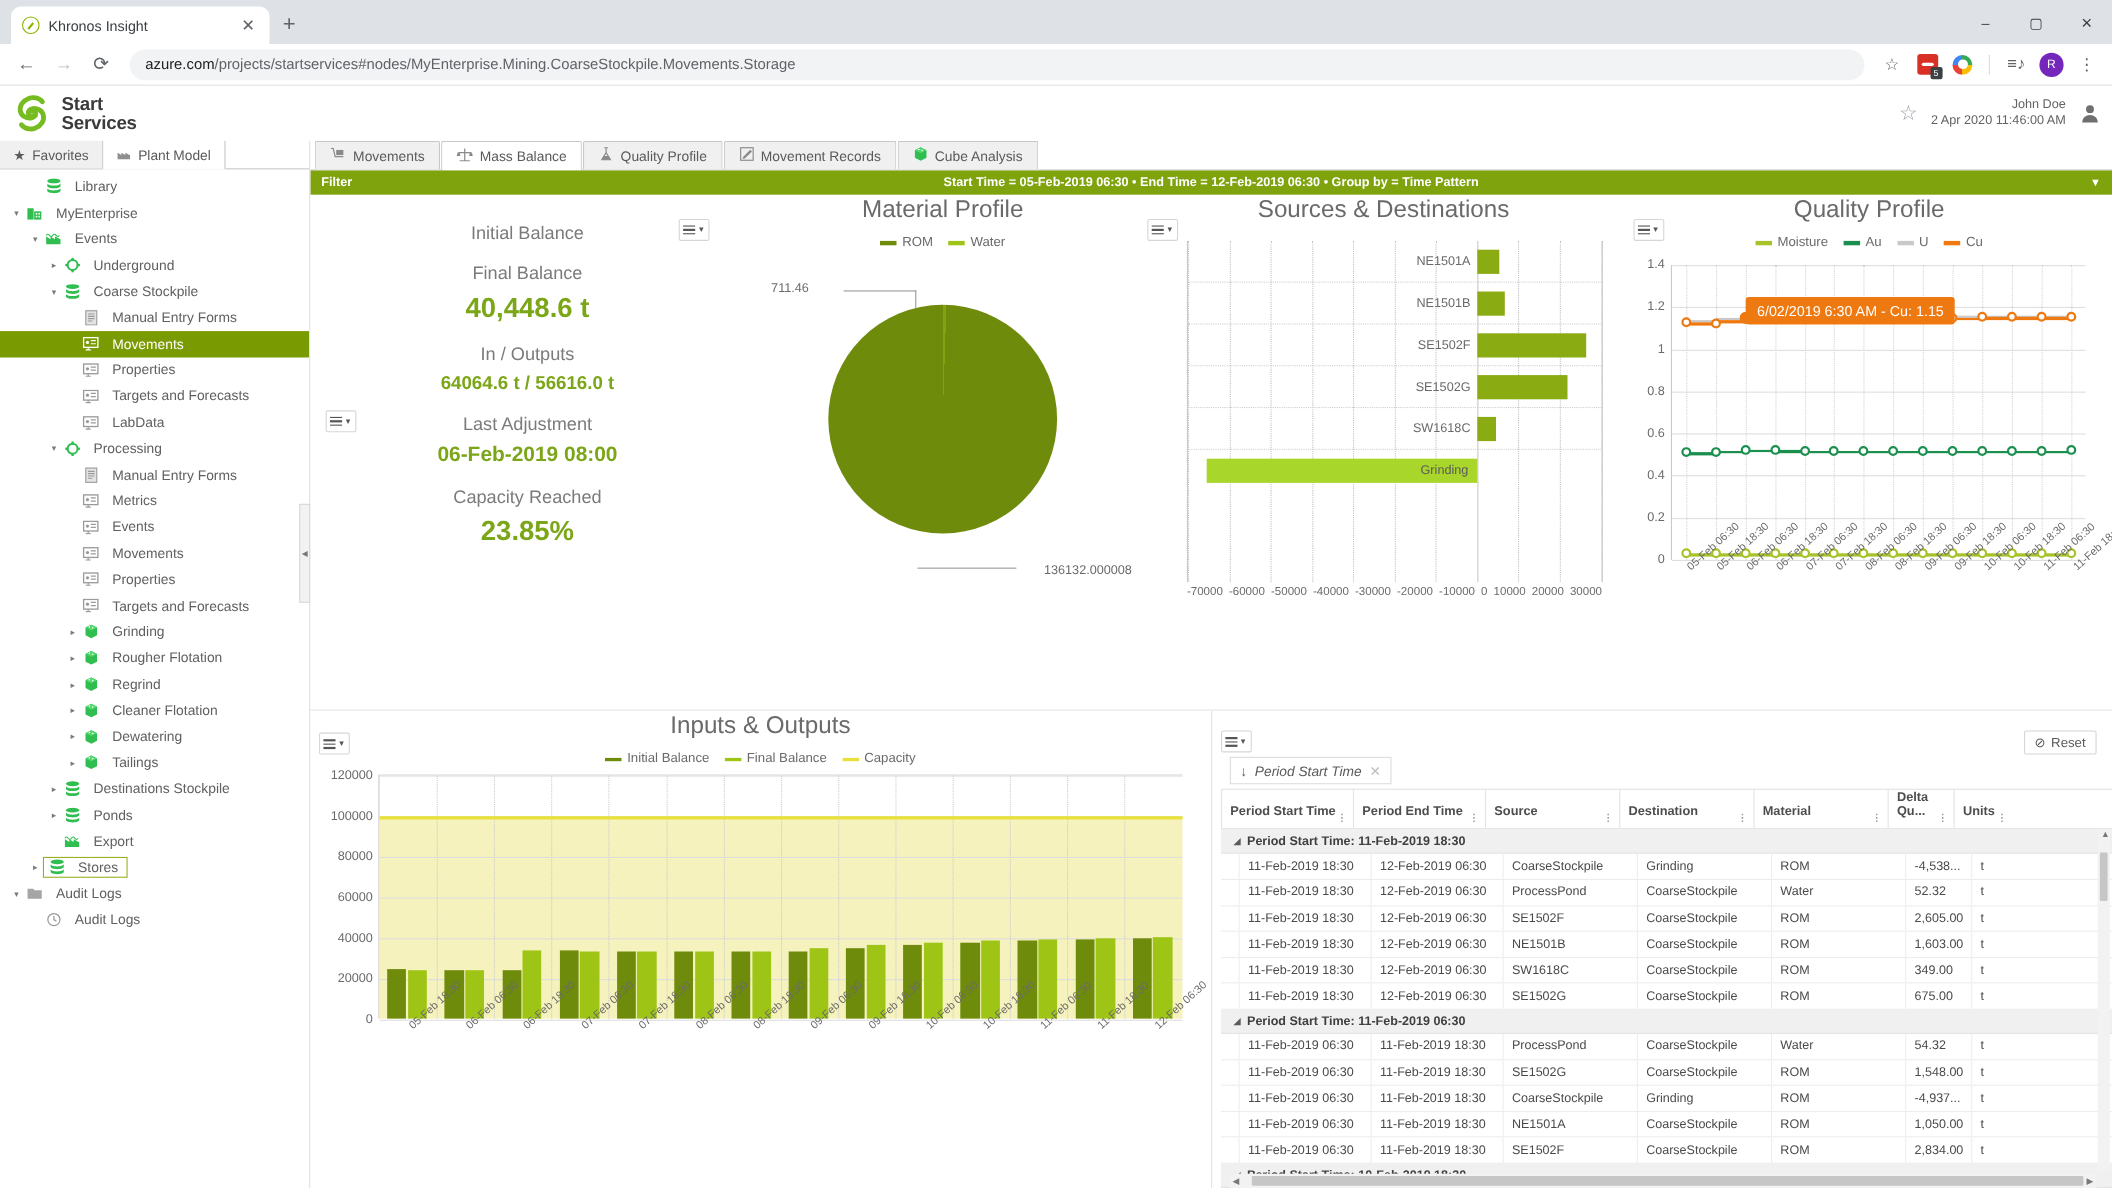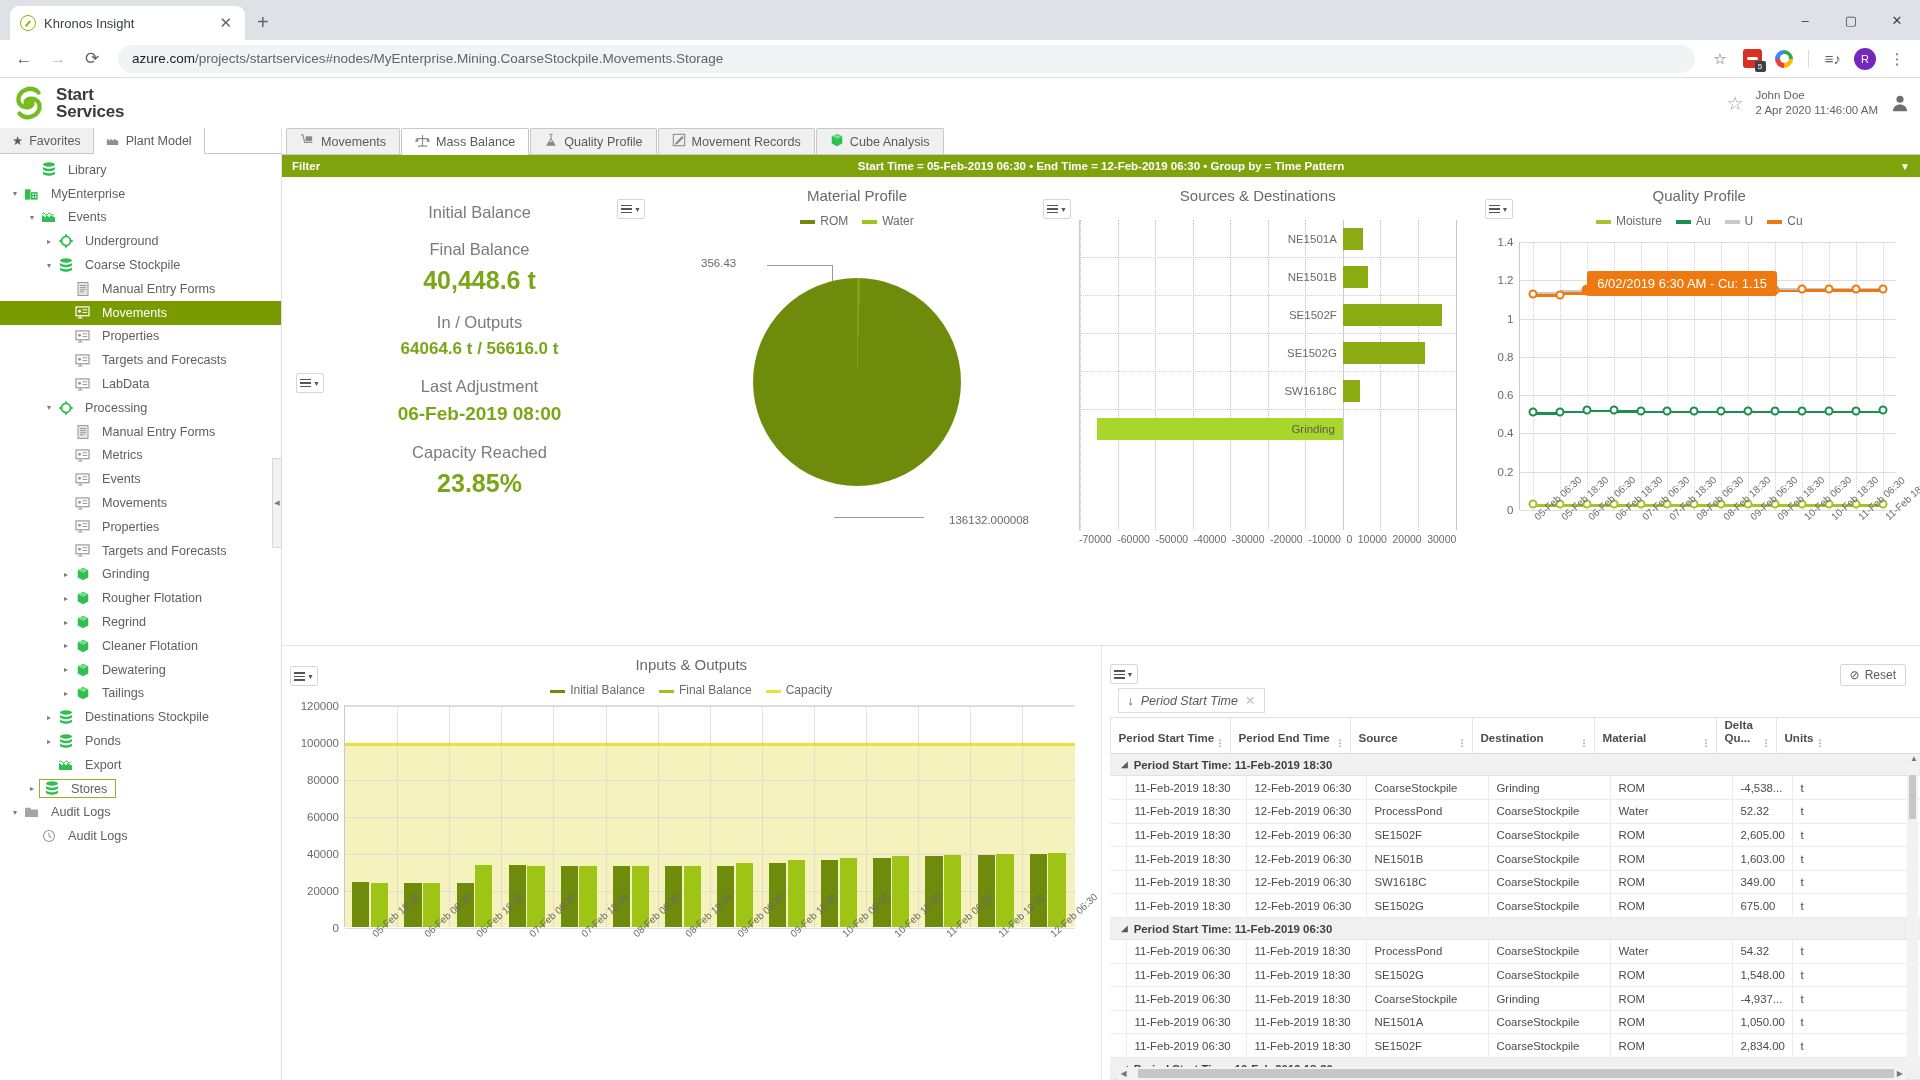--- a/index.html
+++ b/index.html
@@ -69,21 +69,21 @@
   
   .app-header {
     height: 50px; background: #fff; display: flex; align-items: center;
     padding: 0 10px; justify-content: space-between;
   }
   .brand { display: flex; align-items: center; gap: 8px; }
   .brand-mark { width: 38px; height: 38px; flex:0 0 38px; }
   .brand-text { font-size: 17px; font-weight: bold; color: #3b3b3b; line-height: 17px; letter-spacing: -0.2px;}
   .hdr-right { display: flex; align-items: center; gap: 12px; }
   .hdr-star { font-size: 19px; color: #9aa0a6; cursor:pointer; }
-  .hdr-user { text-align: left; font-size: 11.5px; color: #636363; line-height: 15px; }
+  .hdr-user { text-align: right; font-size: 11.5px; color: #636363; line-height: 15px; }
   .hdr-avatar { width: 20px; height: 20px; color:#6f6f6f; }
 
   
   .layout { display: flex; height: calc(1080px - 40px - 38px - 50px); }
   .sidebar { width: 282px; flex: 0 0 282px; display: flex; flex-direction: column;
      border-right: 1px solid #e0e0e0; position: relative; background:#fff;}
   .side-tabs { display: flex; height: 26px; border-bottom: 1px solid #c8c8c8; }
   .side-tab { display: flex; align-items: center; gap: 6px; padding: 0 12px; font-size: 12.5px;
      color: #5a5a5a; background: #f0f0f0; border-right: 1px solid #c8c8c8; cursor: pointer;}
   .side-tab.active { background: #fff; border-bottom: 1px solid #fff; margin-bottom:-1px;}
@@ -110,21 +110,21 @@
   .filterbar { height: 22px; background: #7fa30c; color: #fff; display: flex; align-items: center;
      padding: 0 10px; font-size: 11.5px; font-weight: bold; justify-content: space-between;}
   .filter-mid { position:absolute; left:50%; transform: translateX(-50%); font-weight:bold; font-size:11.5px;}
   .filterbar-inner { position: relative; width: 100%; display:flex; align-items:center; justify-content:space-between;}
   .caret-d { font-size: 10px; }
 
   .content { flex: 1; display: flex; flex-direction: column; overflow: hidden;}
   .row1 { display: flex; height: 480px; border-bottom:1px solid #e3e3e3;}
   .row2 { flex: 1; display: flex; }
   .panel { position: relative; }
-  .panel-title { text-align: center; font-size: 15px; color: #6a6a6a; padding-top: 10px; font-weight: normal;}
+  .panel-title { text-align: center; font-size: 22px; color: #6a6a6a; font-weight: normal;}
   .burger { position: absolute; top: 22px; width: 28px; height: 20px; border: 1px solid #d6d6d6;
      background: #fff; display:flex; align-items:center; justify-content:center; gap:2px; cursor:pointer; border-radius:2px;}
   .burger .lines { display:inline-block; width:11px; }
   .burger .lines i { display:block; height:1.6px; background:#555; margin:1.8px 0; }
   .burger .tri { font-size: 7px; color:#555; }
 
   
   .summary { width: 395px; flex:0 0 395px; text-align:center; padding-top: 8px;}
   .sum-label { font-size: 16.5px; color: #7b7b7b; margin-top: 18px;}
   .sum-val { font-size: 25px; font-weight: bold; color: #7ba617; margin-top: 7px;}
@@ -784,21 +784,21 @@
                 <i></i>
                 <i></i>
               </span>
               <span class="tri">▼</span>
           </div>
           <div class="legend">
             <span><span class="sw" style="background:#6e8b0b"></span><span>ROM</span></span>
             <span><span class="sw" style="background:#9ec516"></span><span>Water</span></span>
           </div>
           <div class="pie-wrap">
-            <div class="lbl-left">356.43</div>
+            <div class="lbl-left">711.46</div>
             <div class="leader1"></div>
             <div class="leader1b"></div>
             <div class="pie-circle"></div>
             <div class="leader2"></div>
             <div class="lbl-right">136132.000008</div>
           </div>
         </div>
 
         <div class="panel chart-panel">
           <div class="panel-title">Sources &amp; Destinations</div>

